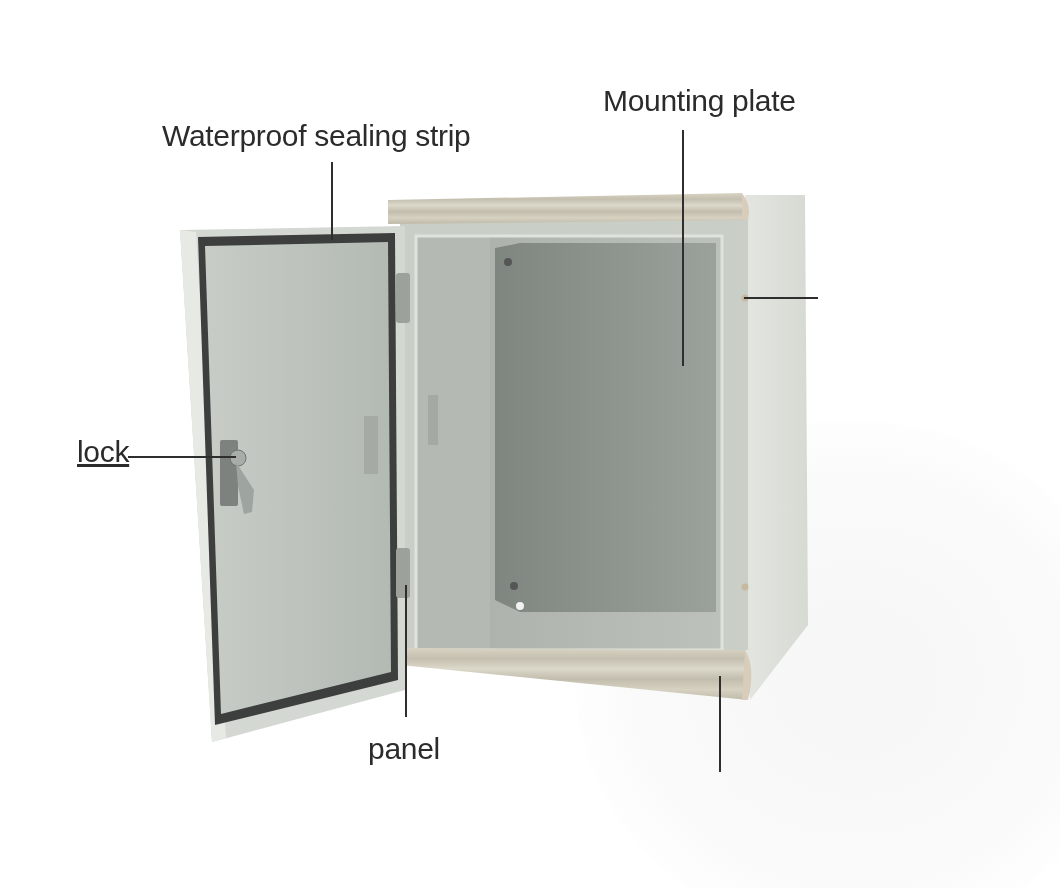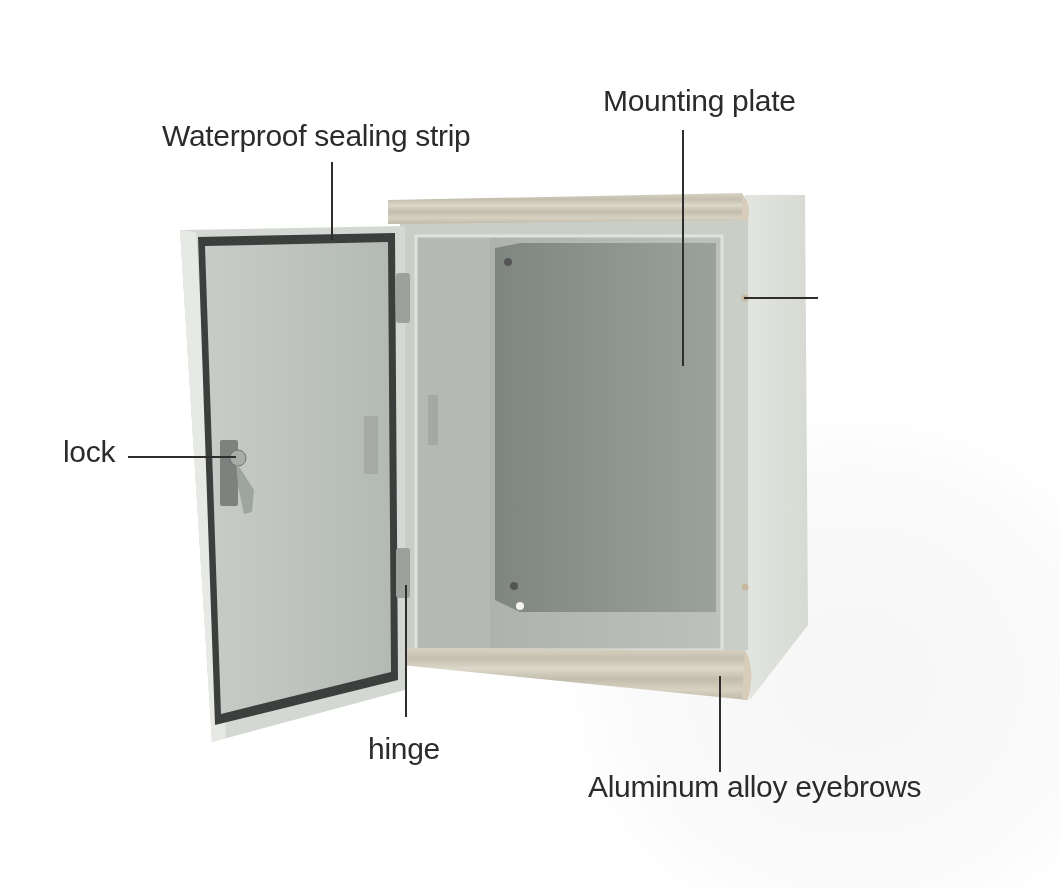--- a/index.html
+++ b/index.html
@@ -99,16 +99,15 @@
 
   <div class="leader" style="left:331px; top:162px; width:2px; height:78px;"></div>
   <div class="leader" style="left:682px; top:130px; width:2px; height:236px;"></div>
   <div class="leader" style="left:744px; top:297px; width:74px; height:2px;"></div>
   <div class="leader" style="left:128px; top:456px; width:108px; height:2px;"></div>
   <div class="leader" style="left:405px; top:585px; width:2px; height:132px;"></div>
   <div class="leader" style="left:719px; top:676px; width:2px; height:96px;"></div>
 
   <div class="label" style="left:162px; top:118px;">Waterproof sealing strip</div>
   <div class="label" style="left:603px; top:83px;">Mounting plate</div>
-  <div class="label" style="left:63px; top:434px;">lock</div>
-  <div class="label" style="left:368px; top:731px;">hinge</div>
-  <div class="label" style="left:588px; top:769px;">Aluminum alloy eyebrows</div>
+  <div class="label" style="left:77px; top:434px;text-decoration:underline;">lock</div>
+  <div class="label" style="left:368px; top:731px;">panel</div>
 </div>
 
 </body></html>

